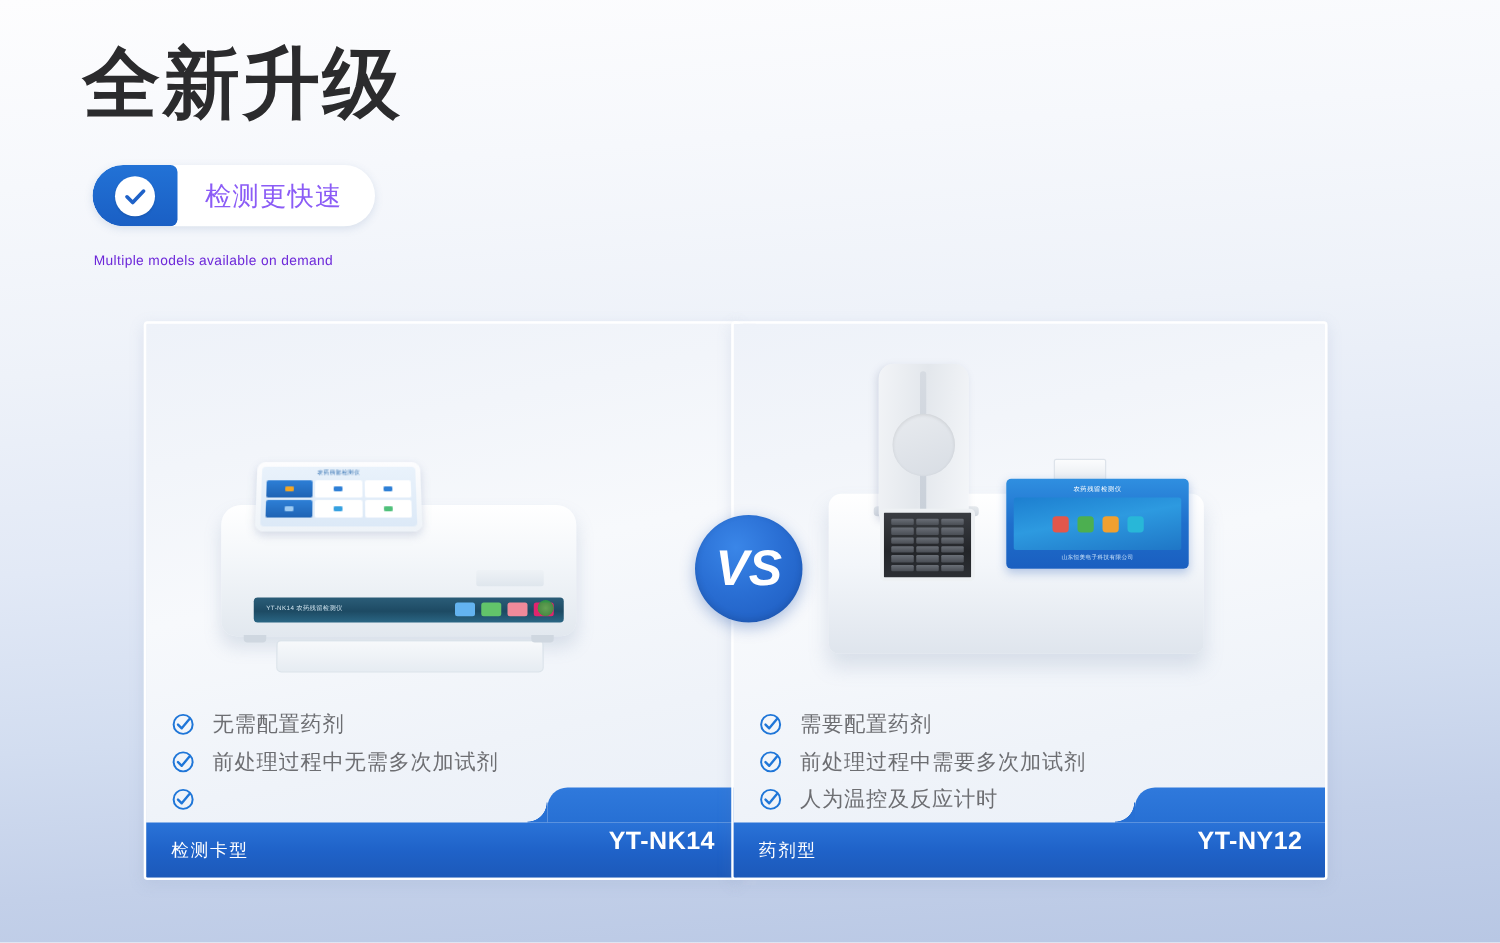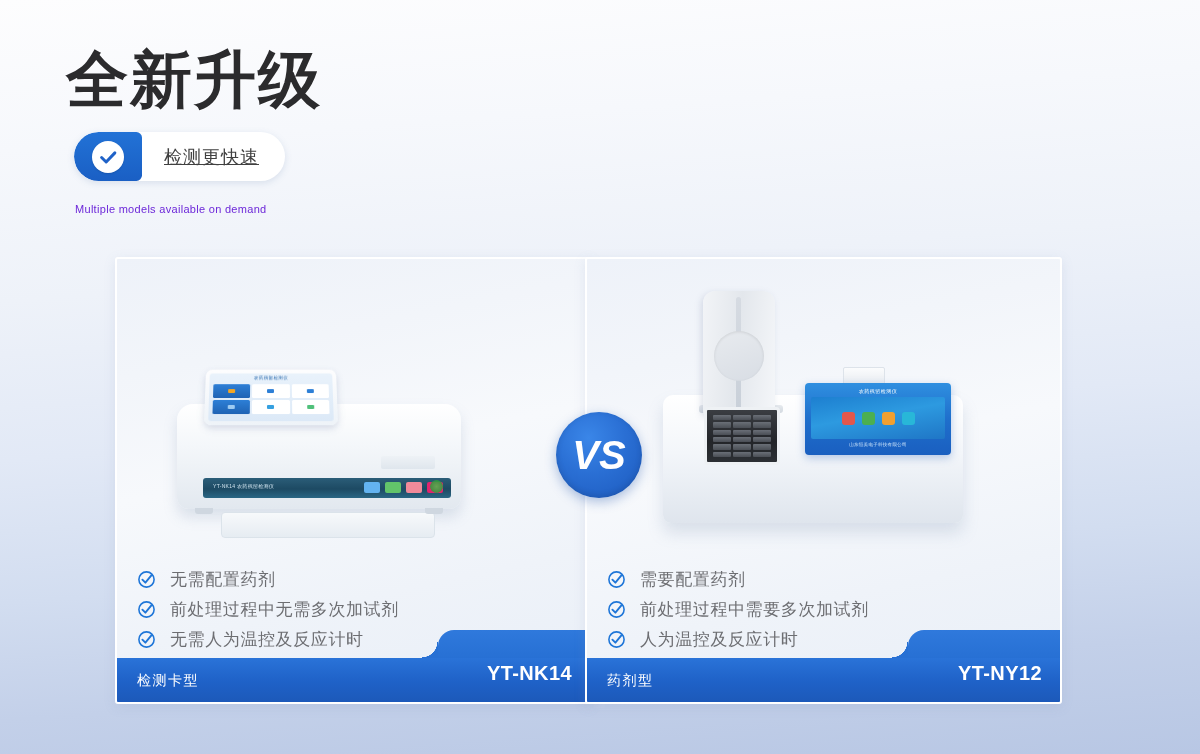--- a/index.html
+++ b/index.html
@@ -33,21 +33,20 @@
     position: absolute;
     left: 66px;
     top: 34px;
     font-size: 62px;
     line-height: 1.05;
     font-weight: bold;
     color: #2b2b2d;
     letter-spacing: 2px;
     font-family: "DejaVu Sans", "Liberation Sans", sans-serif;
     text-shadow: 0 1px 0 rgba(255,255,255,0.55);
-    margin-top: 13px;
   }
 
   .pill {
     position: absolute;
     left: 74px;
     top: 132px;
     height: 49px;
     display: flex;
     align-items: center;
     background: #ffffff;
@@ -71,27 +70,26 @@
     height: 32px;
     border-radius: 50%;
     background: #ffffff;
     display: flex;
     align-items: center;
     justify-content: center;
     box-shadow: 0 1px 2px rgba(0,0,0,0.12);
   }
   .pill-check svg { display:block; }
   .pill-text {
-    font-size: 18px;
-    color: #404040;
+    font-size: 21px;
+    color: #8b5cf6;
     padding-left: 22px;
     letter-spacing: 1px;
     white-space: nowrap;
     font-family: "DejaVu Sans", "Liberation Sans", sans-serif;
-    text-decoration: underline;
   }
 
   .subtitle {
     position: absolute;
     left: 75px;
     top: 203px;
     font-size: 11px;
     color: #6d28d9;
     letter-spacing: 0.3px;
     white-space: nowrap;
@@ -525,21 +523,20 @@
         </span>
         <span class="feat-text">前处理过程中无需多次加试剂</span>
       </div>
       <div class="feature">
         <span class="feat-icon">
           <svg width="19" height="19" viewBox="0 0 24 24" aria-hidden="true">
             <circle cx="12" cy="12" r="9.6" fill="none" stroke="#1f76d8" stroke-width="2"></circle>
             <path d="M6.8 12.2 L10.6 16 L18.4 6.6" fill="none" stroke="#1f76d8" stroke-width="2.4" stroke-linecap="round" stroke-linejoin="round"></path>
           </svg>
         </span>
-        <span class="feat-text">无需人为温控及反应计时</span>
       </div>
     </div>
 
     <div class="label-tab"></div>
     <div class="label-bar">
       <span class="label-type">检测卡型</span>
       <span class="label-model">YT-NK14</span>
     </div>
   </div>
 

